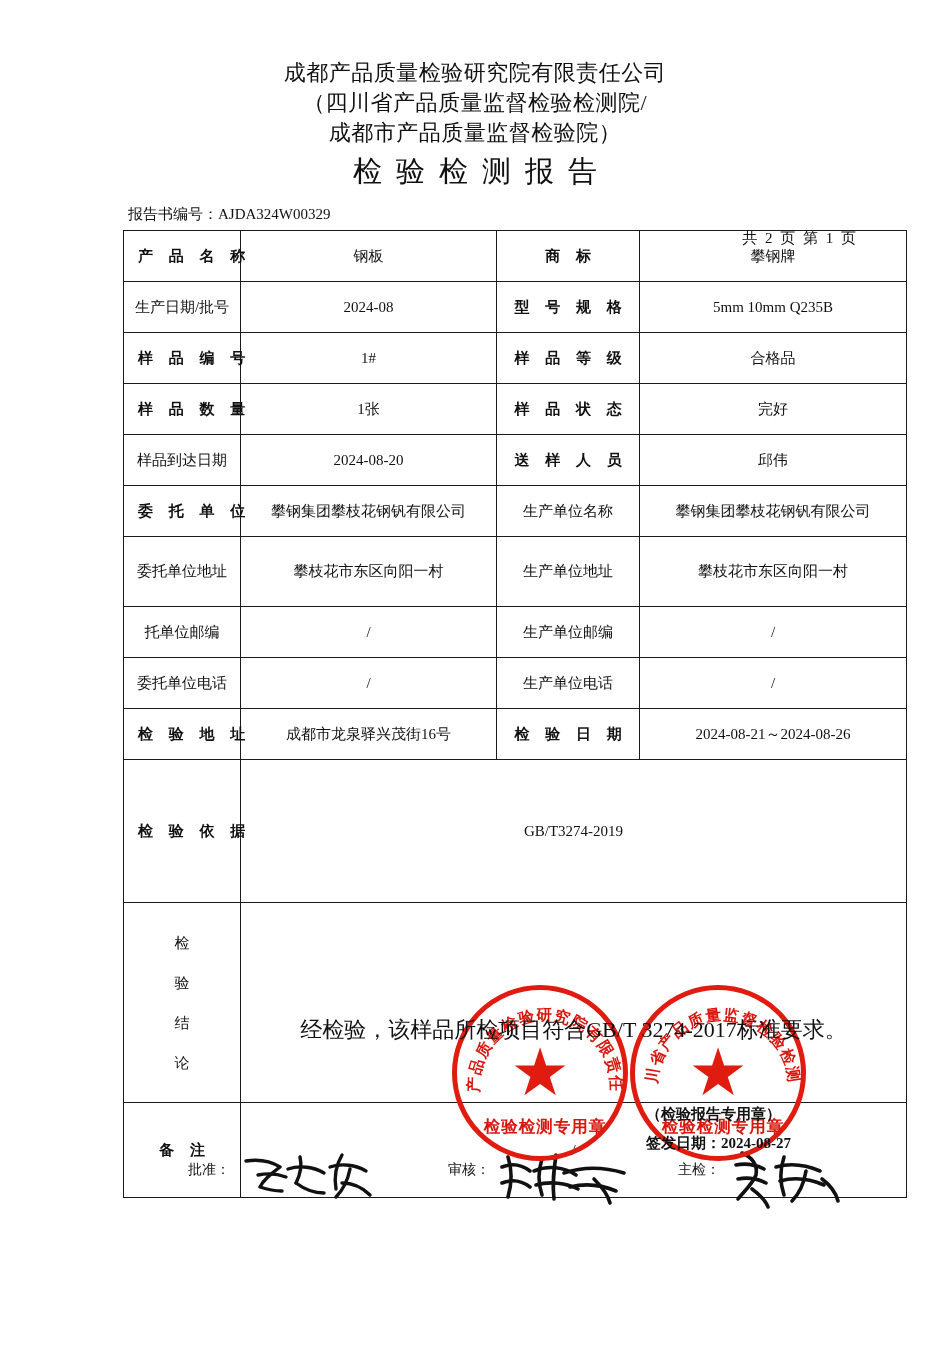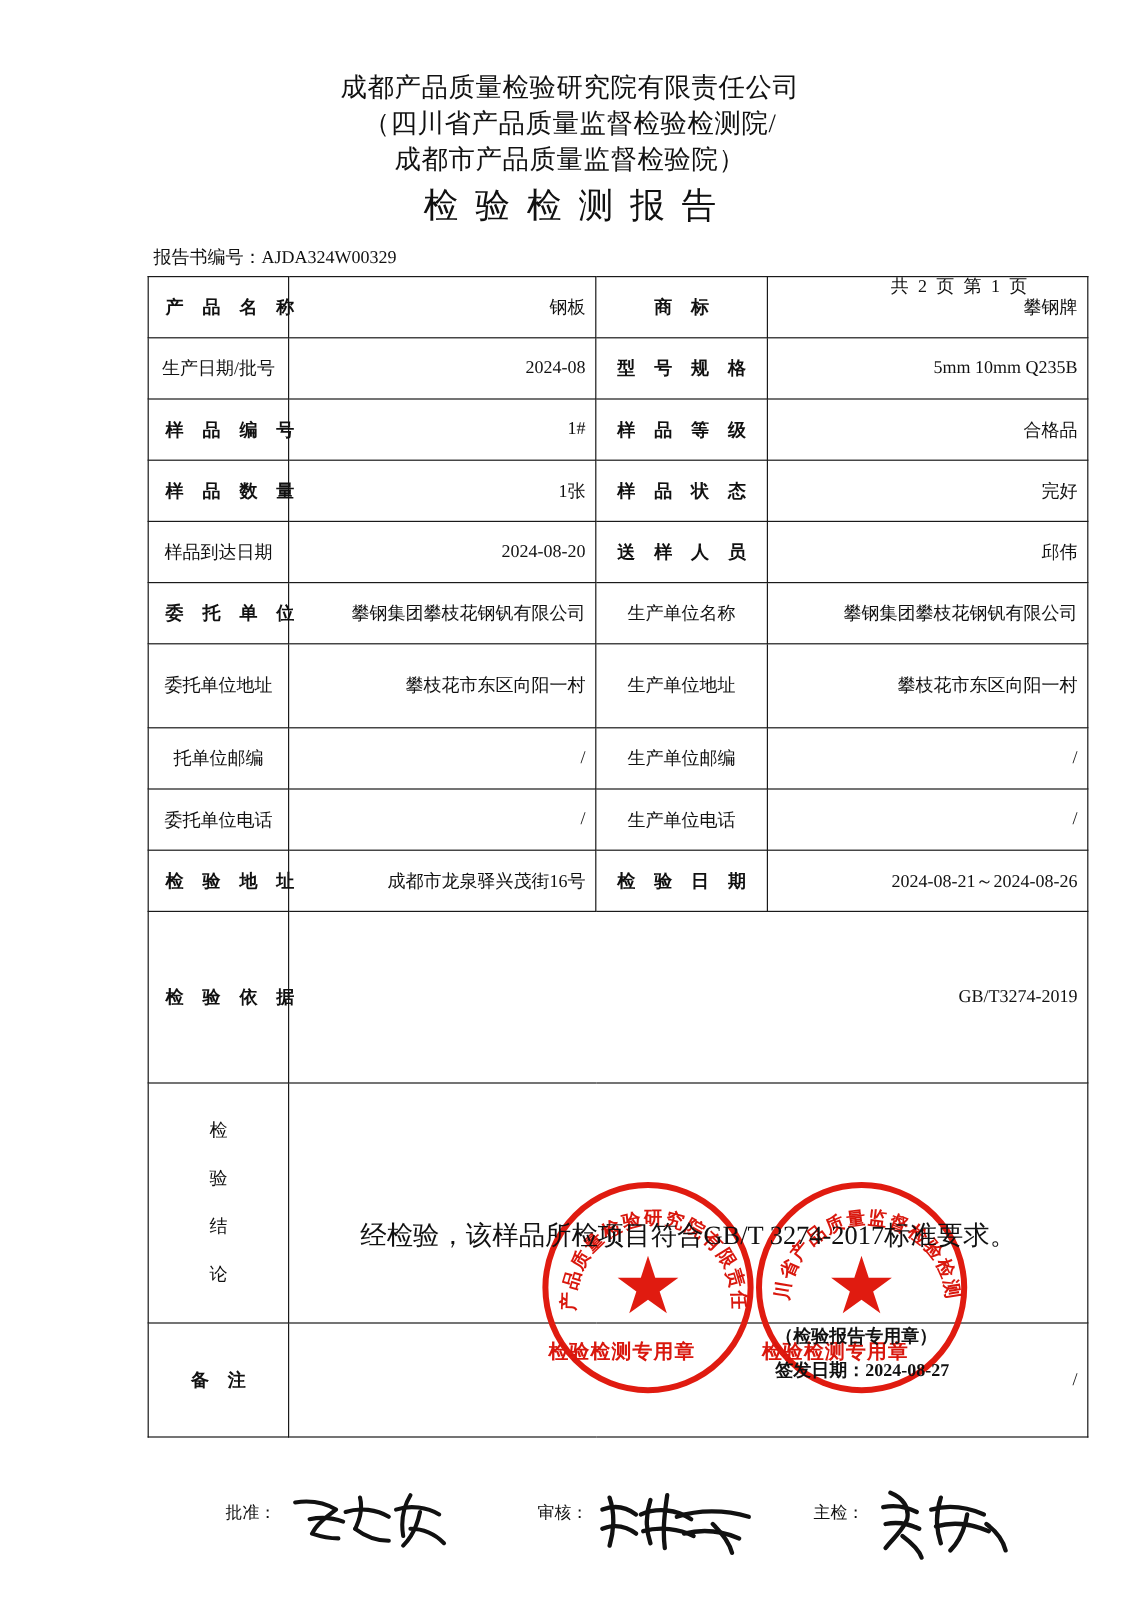--- a/index.html
+++ b/index.html
@@ -87,21 +87,21 @@
     text-align: center;
     white-space: nowrap;
   }
   
   .lab-sp {
     letter-spacing: 6px;
     text-indent: 6px;
     font-weight: bold;
   }
   .val {
-    text-align: right;
+    text-align: center;
   }
   .c1 { width: 117px; }
   .c2 { width: 256px; }
   .c3 { width: 143px; }
   .c4 { width: 267px; }
 
   .r-norm { height: 51px; }
   .r-addr { height: 70px; }
   .r-basis { height: 143px; }
   .r-concl { height: 200px; }
@@ -169,21 +169,21 @@
     font-family: "Liberation Serif", serif;
     font-size: 15.5px;
     font-weight: bold;
     letter-spacing: 1.4px;
   }
   .seal-bottom {
     position: absolute;
     left: 0;
     bottom: 18px;
     width: 176px;
-    text-align: left;
+    text-align: center;
     color: #d9170d;
     font-size: 16.5px;
     font-weight: bold;
     letter-spacing: 1px;
     white-space: nowrap;
   }
 
   .issue-block {
     position: absolute;
     left: 646px;
@@ -192,21 +192,21 @@
     font-size: 15px;
     line-height: 29px;
     white-space: nowrap;
     font-weight: bold;
   }
 
   
   .sig-row {
     position: absolute;
     left: 123px;
-    top: 1240px;
+    top: 1149px;
     width: 783px;
     height: 70px;
     text-align: center;
   }
   .sig-item {
     position: absolute;
     top: 0;
     font-size: 14px;
     white-space: nowrap;
   }

